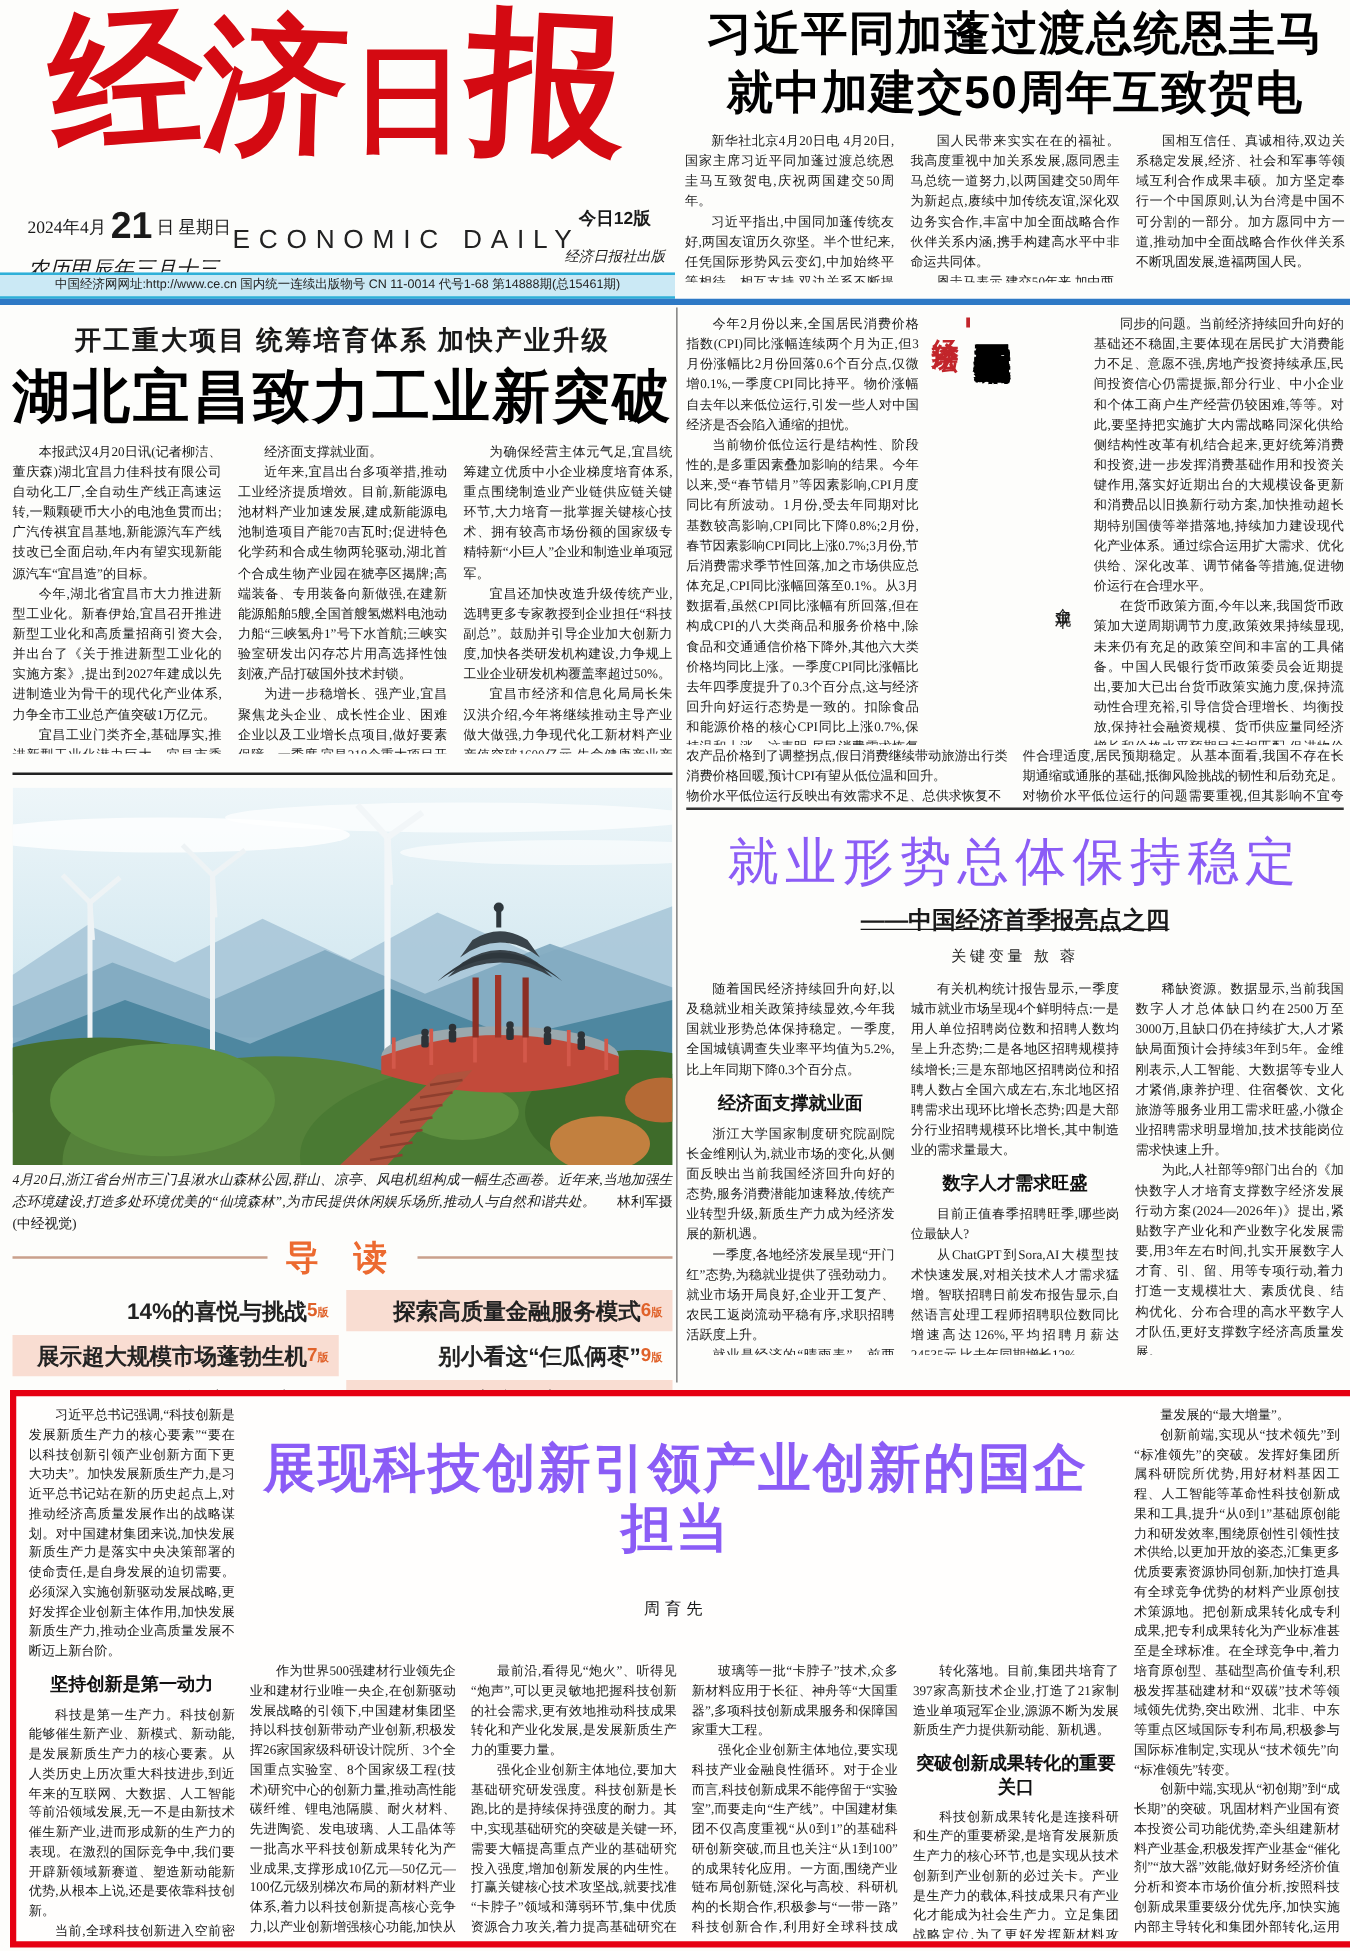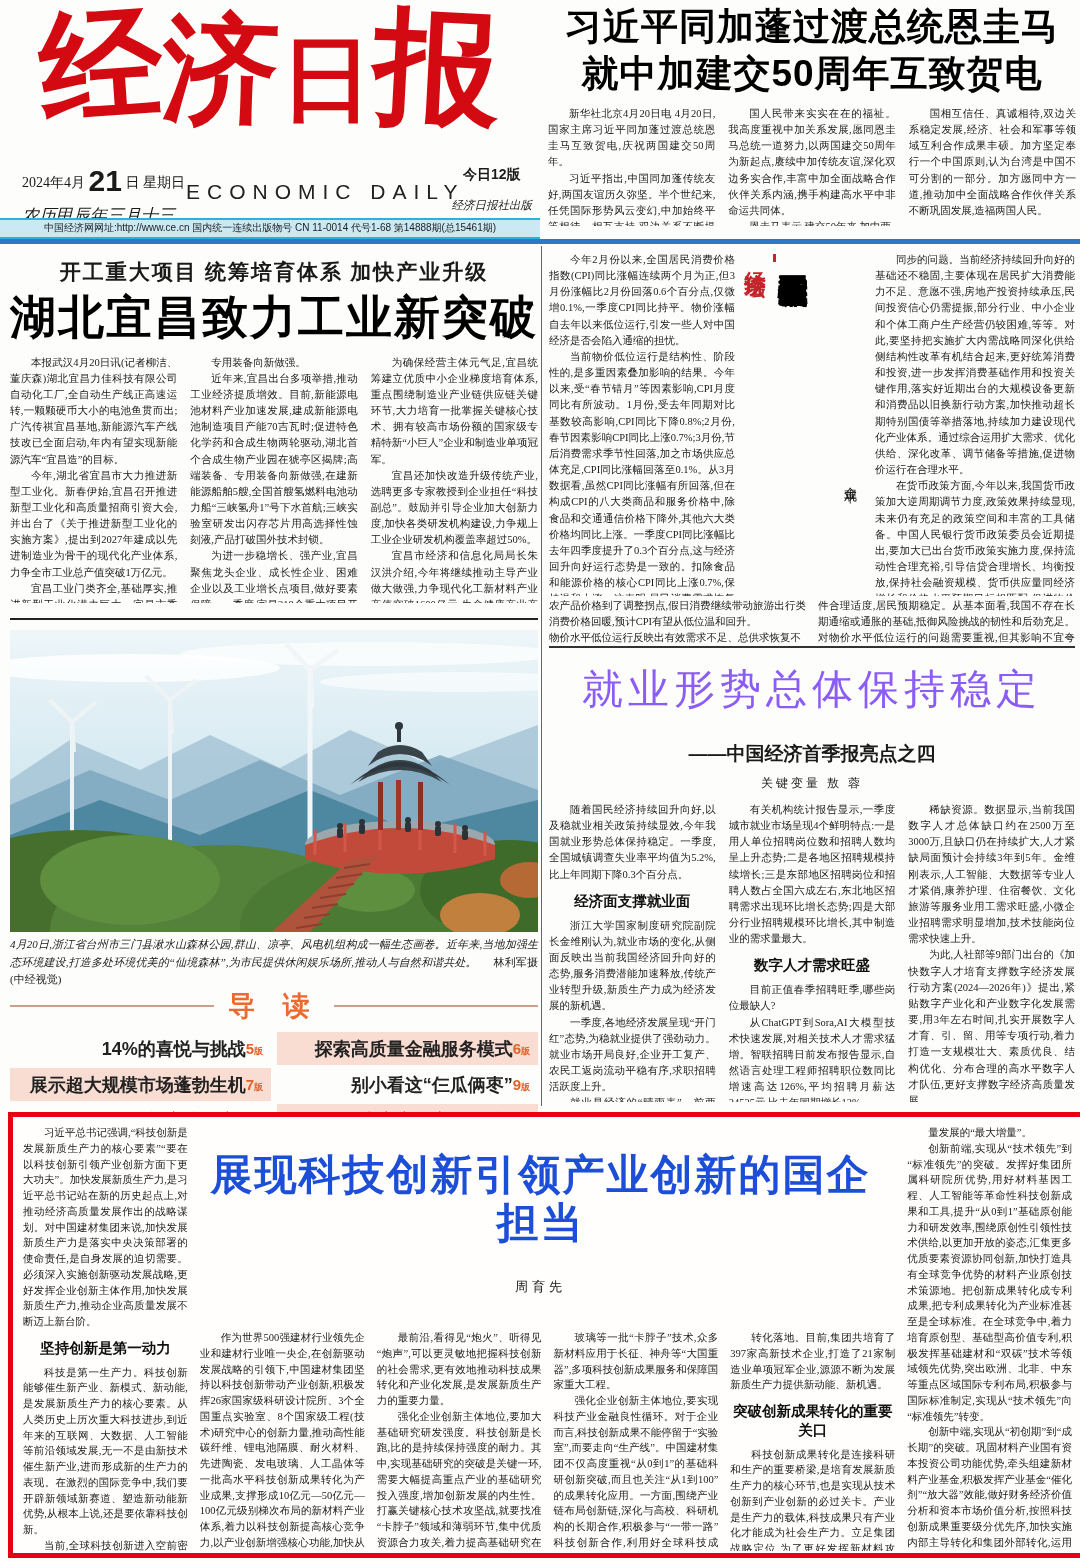--- a/index.html
+++ b/index.html
@@ -59,22 +59,22 @@
                   font-family:"Liberation Sans",sans-serif;font-weight:900;font-size:30px;
                   line-height:1.1;color:#000;}
   .forum-byline{position:absolute;left:106px;top:224px;writing-mode:vertical-rl;
                 font-size:13px;letter-spacing:3px;}
   .forum-bottom{display:flex;gap:12px;margin-top:2px;}
   .forum-bottom div{flex:1;font-size:10.5px;line-height:1.54;text-align:justify;overflow:hidden;height:46px;white-space:pre-line;}
   
   #employment{left:549px;top:652px;width:526px;height:452px;}
   .emp-headline{margin-top:10px;font-weight:400;font-size:41px;letter-spacing:5px;
                 text-align:center;color:#8b5cf6;}
-  .emp-subtitle{margin-top:24px;font-family:"Liberation Sans",sans-serif;font-weight:bold;
-                font-size:19px;text-align:center;}
+  .emp-subtitle{margin-top:6px;font-family:"Liberation Sans",sans-serif;font-weight:bold;
+                font-size:19px;text-align:center;text-decoration:underline;}
   .emp-byline{margin-top:8px;font-size:12px;text-align:center;letter-spacing:3px;}
   #employment .cols{margin-top:10px;height:300px;}
   
   #photo{left:10px;top:630px;width:528px;height:302px;overflow:hidden;}
   #photo-caption{left:10px;top:936px;width:528px;font-size:11px;line-height:1.6;
                  text-align:justify;font-style:italic;}
   #photo-caption .credit{font-style:normal;padding-left:14px;}
   
   #daodu{left:10px;top:988px;width:528px;height:116px;}
   .daodu-head{display:flex;align-items:center;gap:14px;}
@@ -90,21 +90,21 @@
   .daodu-page .num{font-size:15px;}
   .daodu-page .ban{font-size:9px;}
   
   #special{left:8px;top:1112px;width:1049px;height:426px;border:5px solid #e60012;
            background:#fffefd;padding:8px 10px 2px;}
   .special-cols{display:flex;gap:12px;height:100%;}
   .scol{flex:1;overflow:hidden;text-align:justify;font-size:10.5px;line-height:1.5;}
   .scol.pt{padding-top:205px;}
   .special-headline-block{position:absolute;left:185px;top:34px;width:685px;text-align:center;}
   .special-headline{font-family:"Liberation Sans",sans-serif;font-weight:900;font-size:42px;
-                    letter-spacing:2px;line-height:1.15;color:#1d4ed8;}
+                    letter-spacing:2px;line-height:1.15;color:#8b5cf6;}
   .special-byline{margin-top:30px;font-size:13px;letter-spacing:4px;}
 </style>
 </head>
 <body>
 
 <div id="page">
 
   <div id="masthead" class="abs">
     <div class="brand">
       <span class="b1">经</span>
@@ -152,21 +152,21 @@
   <div id="left-article" class="abs">
     <div class="kicker">开工重大项目 统筹培育体系 加快产业升级</div>
     <div class="left-headline">湖北宜昌致力工业新突破</div>
     <div class="cols">
       <div class="col">
           <p class="para">本报武汉4月20日讯(记者柳洁、董庆森)湖北宜昌力佳科技有限公司自动化工厂,全自动生产线正高速运转,一颗颗硬币大小的电池鱼贯而出;广汽传祺宜昌基地,新能源汽车产线技改已全面启动,年内有望实现新能源汽车“宜昌造”的目标。</p>
           <p class="para">今年,湖北省宜昌市大力推进新型工业化。新春伊始,宜昌召开推进新型工业化和高质量招商引资大会,并出台了《关于推进新型工业化的实施方案》,提出到2027年建成以先进制造业为骨干的现代化产业体系,力争全市工业总产值突破1万亿元。</p>
           <p class="para">宜昌工业门类齐全,基础厚实,推进新型工业化潜力巨大。宜昌市委书记熊征宇介绍,当地坚定不移强工业、兴产业、强招商、优环境,准确把握新型工业化的内涵特征,着力塑造宜昌</p>
         </div>
       <div class="col">
-          <p class="para">专用装备向新做强。</p>
+          <p class="para">经济面支撑就业面。</p>
           <p class="para">近年来,宜昌出台多项举措,推动工业经济提质增效。目前,新能源电池材料产业加速发展,建成新能源电池制造项目产能70吉瓦时;促进特色化学药和合成生物两轮驱动,湖北首个合成生物产业园在猇亭区揭牌;高端装备、专用装备向新做强,在建新能源船舶5艘,全国首艘氢燃料电池动力船“三峡氢舟1”号下水首航;三峡实验室研发出闪存芯片用高选择性蚀刻液,产品打破国外技术封锁。</p>
           <p class="para">为进一步稳增长、强产业,宜昌聚焦龙头企业、成长性企业、困难企业以及工业增长点项目,做好要素保障。一季度,宜昌218个重大项目开工,总投资1991.2亿元,其中百亿元级项目5个。</p>
         </div>
       <div class="col">
           <p class="para">为确保经营主体元气足,宜昌统筹建立优质中小企业梯度培育体系,重点围绕制造业产业链供应链关键环节,大力培育一批掌握关键核心技术、拥有较高市场份额的国家级专精特新“小巨人”企业和制造业单项冠军。</p>
           <p class="para">宜昌还加快改造升级传统产业,选聘更多专家教授到企业担任“科技副总”。鼓励并引导企业加大创新力度,加快各类研发机构建设,力争规上工业企业研发机构覆盖率超过50%。</p>
           <p class="para">宜昌市经济和信息化局局长朱汉洪介绍,今年将继续推动主导产业做大做强,力争现代化工新材料产业产值突破1600亿元,生命健康产业产值突破1000亿元,新能源及高端装备产业产值突破1000亿元,大数据及算力经济产业产值突破700亿元,百亿元级企业突破10家。</p>
         </div>
     </div>
   </div>

